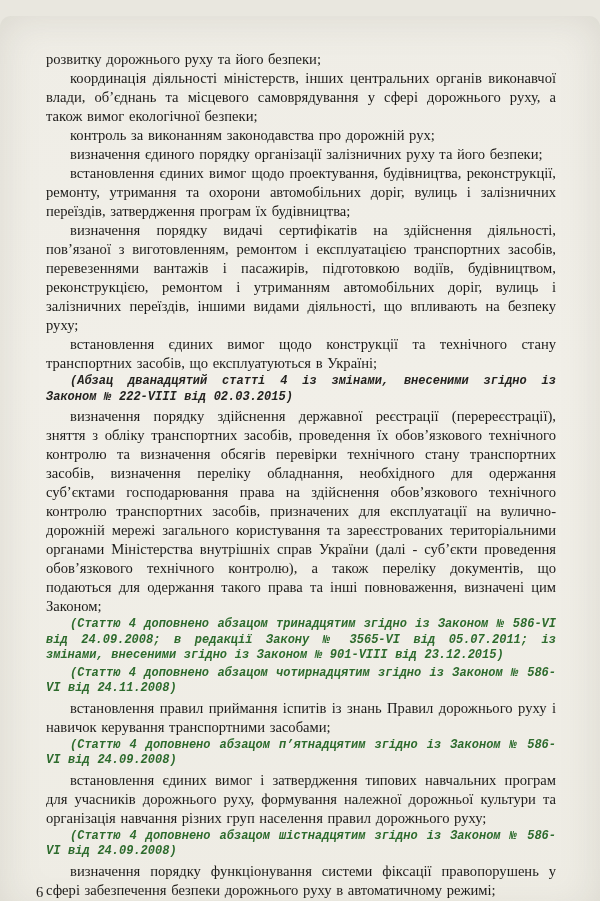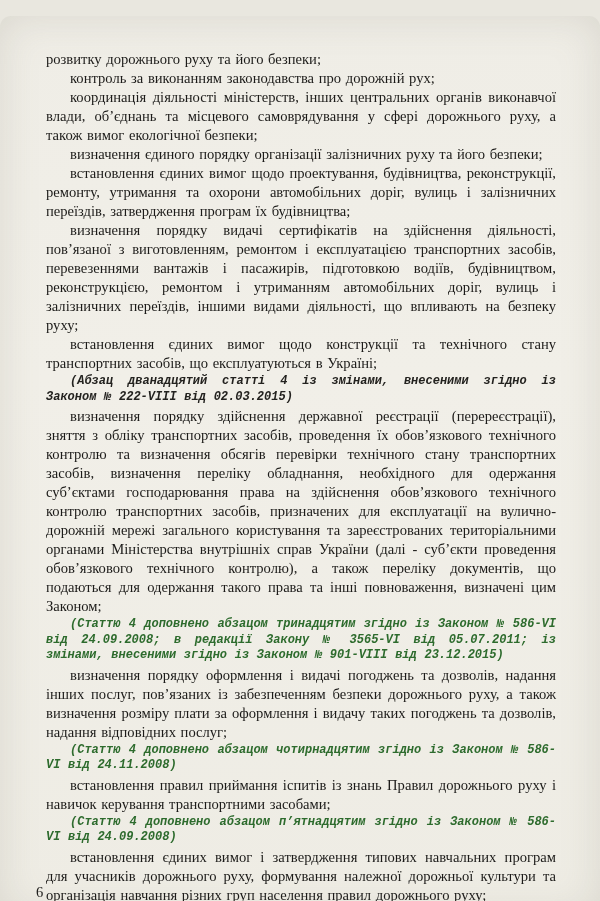--- a/index.html
+++ b/index.html
@@ -62,30 +62,29 @@
     color: #1c1b19;
     font-family: "Liberation Serif", "DejaVu Serif", serif;
   }
 </style>
 </head>
 <body>
 
 <div class="page">
   <div class="content">
     <p class="body-para no-indent">розвитку дорожнього руху та його безпеки;</p>
+    <p class="body-para">координація діяльності міністерств, інших центральних органів виконавчої влади, об’єднань та місцевого самоврядування у сфері дорожнього руху, а також вимог екологічної безпеки;</p>
     <p class="body-para">контроль за виконанням законодавства про дорожній рух;</p>
-    <p class="body-para">координація діяльності міністерств, інших центральних органів виконавчої влади, об’єднань та місцевого самоврядування у сфері дорожнього руху, а також вимог екологічної безпеки;</p>
     <p class="body-para">визначення єдиного порядку організації залізничних руху та його безпеки;</p>
     <p class="body-para">встановлення єдиних вимог щодо проектування, будівництва, реконструкції, ремонту, утримання та охорони автомобільних доріг, вулиць і залізничних переїздів, затвердження програм їх будівництва;</p>
     <p class="body-para">визначення порядку видачі сертифікатів на здійснення діяльності, пов’язаної з виготовленням, ремонтом і експлуатацією транспортних засобів, перевезеннями вантажів і пасажирів, підготовкою водіїв, будівництвом, реконструкцією, ремонтом і утриманням автомобільних доріг, вулиць і залізничних переїздів, іншими видами діяльності, що впливають на безпеку руху;</p>
     <p class="body-para">встановлення єдиних вимог щодо конструкції та технічного стану транспортних засобів, що експлуатуються в Україні;</p>
     <p class="annotation ann-dark">(Абзац дванадцятий статті 4 із змінами, внесеними згідно із Законом № 222-VIII від 02.03.2015)</p>
     <p class="body-para">визначення порядку здійснення державної реєстрації (перереєстрації), зняття з обліку транспортних засобів, проведення їх обов’язкового технічного контролю та визначення обсягів перевірки технічного стану транспортних засобів, визначення переліку обладнання, необхідного для одержання суб’єктами господарювання права на здійснення обов’язкового технічного контролю транспортних засобів, призначених для експлуатації на вулично-дорожній мережі загального користування та зареєстрованих територіальними органами Міністерства внутрішніх справ України (далі - суб’єкти проведення обов’язкового технічного контролю), а також переліку документів, що подаються для одержання такого права та інші повноваження, визначені цим Законом;</p>
     <p class="annotation ann-green">(Статтю 4 доповнено абзацом тринадцятим згідно із Законом № 586-VI від 24.09.2008; в редакції Закону № 3565-VI від 05.07.2011; із змінами, внесеними згідно із Законом № 901-VIII від 23.12.2015)</p>
-    <p class="body-para">визначення порядку оформлення і видачі погоджень та дозволів, надання інших послуг, пов’язаних із забезпеченням безпеки дорожнього руху, а також визначення розміру плати за оформлення і видачу таких погоджень та дозволів, надання відповідних послуг;</p>
     <p class="annotation ann-green">(Статтю 4 доповнено абзацом чотирнадцятим згідно із Законом № 586-VI від 24.11.2008)</p>
     <p class="body-para">встановлення правил приймання іспитів із знань Правил дорожнього руху і навичок керування транспортними засобами;</p>
     <p class="annotation ann-green">(Статтю 4 доповнено абзацом п’ятнадцятим згідно із Законом № 586-VI від 24.09.2008)</p>
     <p class="body-para">встановлення єдиних вимог і затвердження типових навчальних програм для учасників дорожнього руху, формування належної дорожньої культури та організація навчання різних груп населення правил дорожнього руху;</p>
     <p class="annotation ann-green">(Статтю 4 доповнено абзацом шістнадцятим згідно із Законом № 586-VI від 24.09.2008)</p>
     <p class="body-para">визначення порядку функціонування системи фіксації правопорушень у сфері забезпечення безпеки дорожнього руху в автоматичному режимі;</p>
 
   </div>
   <div class="page-number">6</div>
 </div>

